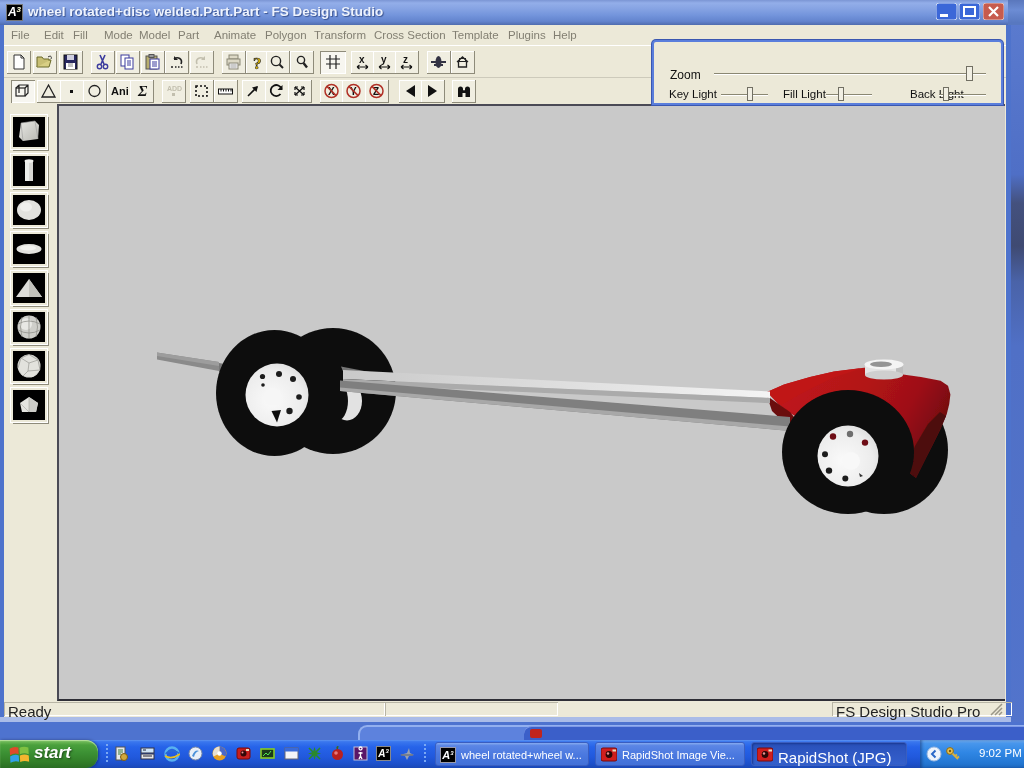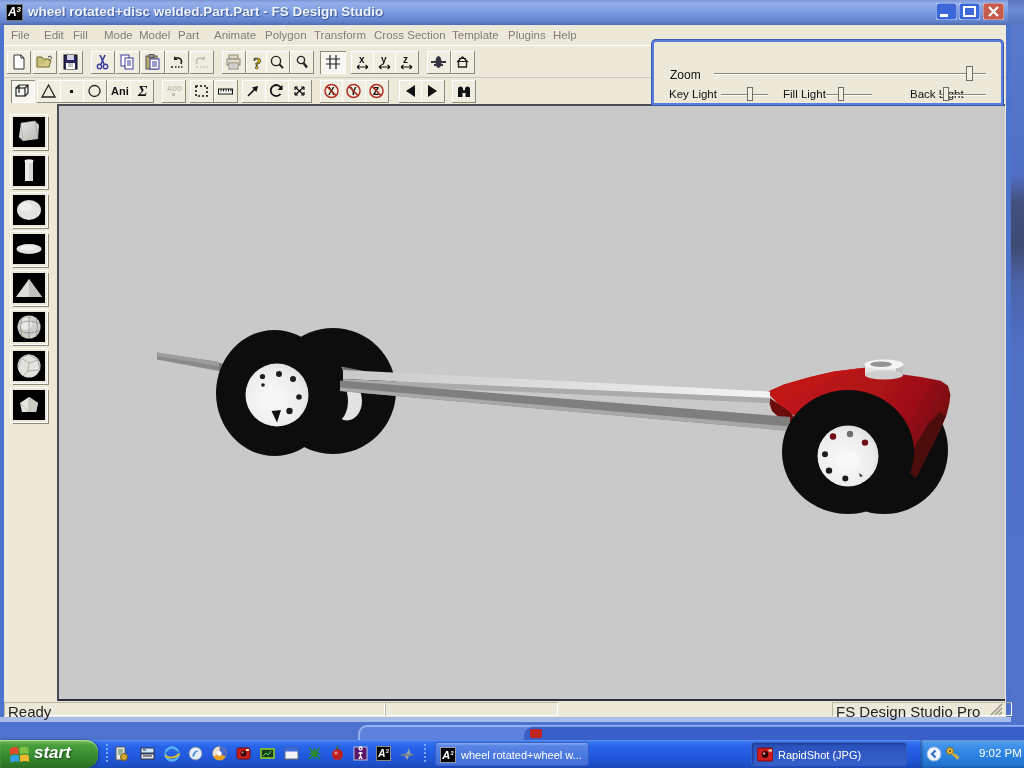--- a/index.html
+++ b/index.html
@@ -525,28 +525,37 @@
   <div class="ql" style="left:399px;"><svg width="16" height="15">
         <path d="M1 9 L8 7 L10 2 L11 7 L15 9 L10 10 L8 14 L6 10 Z" fill="#9aa2b0"></path>
         <path d="M2 9 h12" stroke="#6a7280" stroke-width="1.4"></path>
       </svg></div>
   <div class="abs" style="left:424px; top:4px; width:2px; height:20px; background:repeating-linear-gradient(180deg,#7aa8f4 0 2px,transparent 2px 4px);"></div>
 
   <div class="tkb" style="left:435px; width:154px; background:linear-gradient(180deg,#88acf0 0%,#5b86e5 12%,#4a78df 55%,#4270d8 100%);">
     <div class="abs" style="left:4px; top:4px; width:16px; height:16px; background:#000; border:1px solid #99a; color:#fff; font-size:11px; font-style:italic; font-weight:bold; line-height:14px; text-align:center;">A<span style="font-size:6px; position:relative; top:-4px;">3</span></div>
     <span class="abs" style="left:25px; top:6px; color:#fff; font-size:11px;">wheel rotated+wheel w...</span>
   </div>
+  <div class="tkb" style="left:595px; width:150px; background:linear-gradient(180deg,#88acf0 0%,#5b86e5 12%,#4a78df 55%,#4270d8 100%);">
+    <svg class="abs" style="left:5px; top:4px;" width="16" height="16">
+        <rect x="0" y="1" width="16" height="13" rx="2" fill="#d01e1e" stroke="#7a0a0a"></rect>
+        <circle cx="8" cy="7.5" r="3.4" fill="#2a0808"></circle>
+        <circle cx="7" cy="6.5" r="1.2" fill="#e89090"></circle>
+        <rect x="11.5" y="2.5" width="3.5" height="2" fill="#e8e0c0"></rect>
+      </svg>
+    <span class="abs" style="left:26px; top:6px; color:#fff; font-size:11px;">RapidShot Image Vie...</span>
+  </div>
   <div class="tkb" style="left:751px; width:156px; background:linear-gradient(180deg,#2850b8 0%,#2e57c2 40%,#3460cc 100%); box-shadow:inset 1px 1px 2px #1a3890;">
     <svg class="abs" style="left:5px; top:4px;" width="16" height="16">
         <rect x="0" y="1" width="16" height="13" rx="2" fill="#d01e1e" stroke="#7a0a0a"></rect>
         <circle cx="8" cy="7.5" r="3.4" fill="#2a0808"></circle>
         <circle cx="7" cy="6.5" r="1.2" fill="#e89090"></circle>
         <rect x="11.5" y="2.5" width="3.5" height="2" fill="#e8e0c0"></rect>
       </svg>
-    <span class="abs" style="left:26px; top:6px; color:#fff; font-size:11px;">RapidShot (JPG)</span>
+    <span class="abs" style="left:26px; top:6px; color:#fff; font-size:15px;">RapidShot (JPG)</span>
   </div>
 
   <div class="abs" style="left:920px; top:0; width:104px; height:28px; background:linear-gradient(180deg,#79b4f4 0%,#4896ec 12%,#2f86e4 45%,#2478d4 80%,#1e6cc4 100%); box-shadow:inset 2px 0 3px rgba(10,30,90,0.45);">
     <svg class="abs" style="left:6px; top:6px;" width="16" height="16">
         <circle cx="8" cy="8" r="7" fill="#eef4fc" stroke="#9ab8e0"></circle>
         <path d="M9.5 4.5 L6 8 L9.5 11.5" stroke="#2a68c8" stroke-width="2" fill="none"></path>
       </svg>
     <svg class="abs" style="left:25px; top:6px;" width="16" height="16">
         <circle cx="5" cy="5" r="3.4" fill="#e8c050" stroke="#8a6a10"></circle>
         <circle cx="5" cy="5" r="1.2" fill="#7a5a10"></circle>

